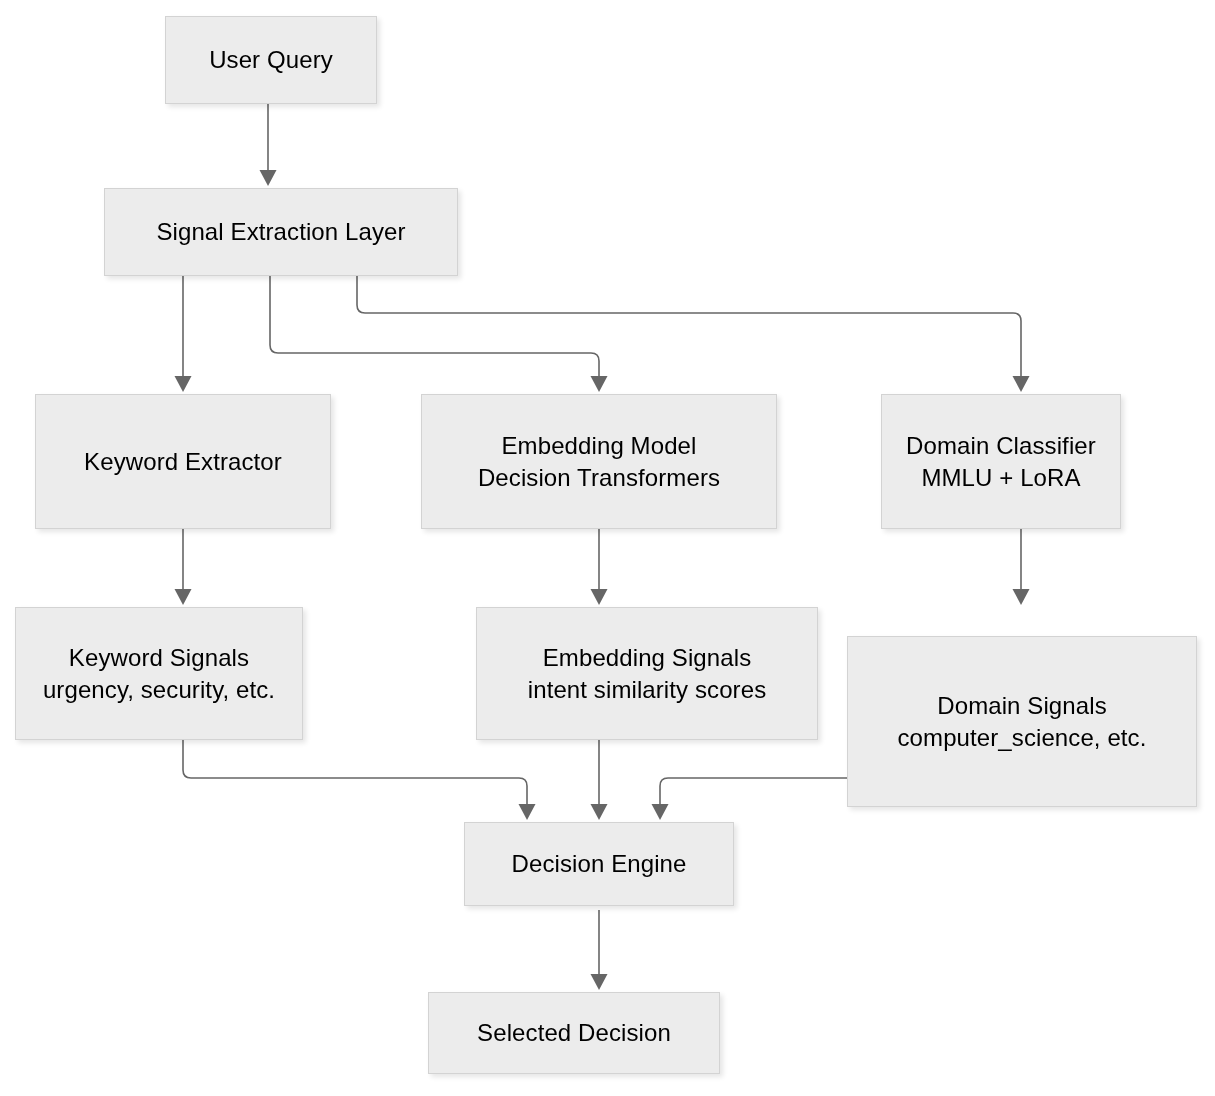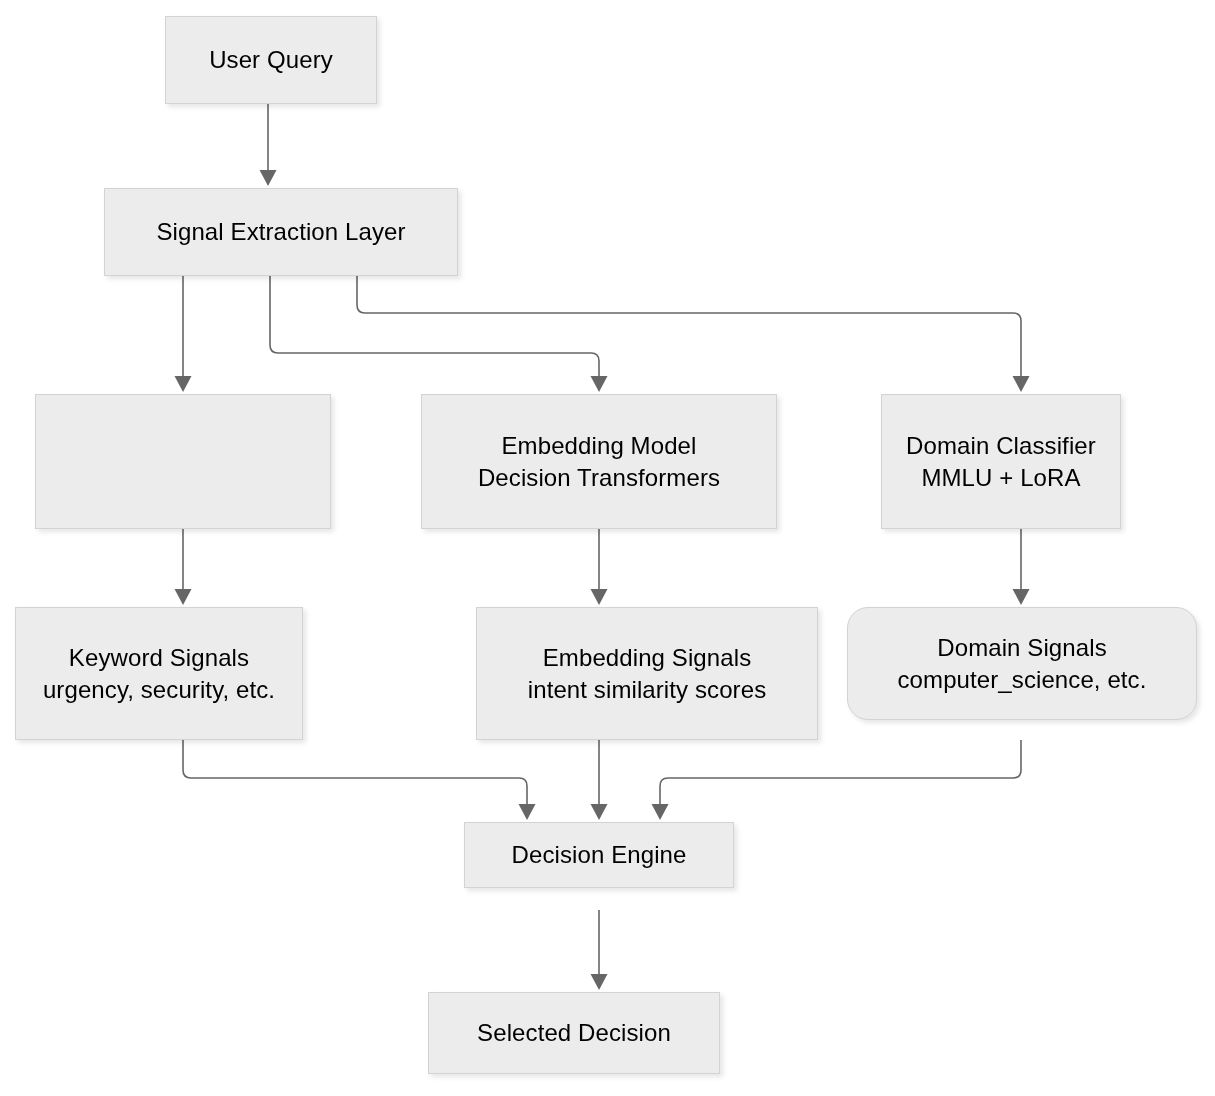--- a/index.html
+++ b/index.html
@@ -106,41 +106,42 @@
       </g>
     </svg>
   <div id="node-layer">
       <div class="node" style="left: 165px; top: 16px; width: 212px; height: 88px;">
         <span class="node-line">User Query</span>
       </div>
       <div class="node" style="left: 104px; top: 188px; width: 354px; height: 88px;">
         <span class="node-line">Signal Extraction Layer</span>
       </div>
       <div class="node" style="left: 35px; top: 394px; width: 296px; height: 135px;">
+        <span class="node-line">Keyword Extractor</span>
       </div>
       <div class="node" style="left: 421px; top: 394px; width: 356px; height: 135px;">
         <span class="node-line">Embedding Model</span>
         <span class="node-line">Decision Transformers</span>
       </div>
       <div class="node" style="left: 881px; top: 394px; width: 240px; height: 135px;">
         <span class="node-line">Domain Classifier</span>
         <span class="node-line">MMLU + LoRA</span>
       </div>
       <div class="node" style="left: 15px; top: 607px; width: 288px; height: 133px;">
         <span class="node-line">Keyword Signals</span>
         <span class="node-line">urgency, security, etc.</span>
       </div>
       <div class="node" style="left: 428px; top: 607px; width: 342px; height: 133px; margin-left: 48px;">
         <span class="node-line">Embedding Signals</span>
         <span class="node-line">intent similarity scores</span>
       </div>
-      <div class="node" style="left: 847px; top: 607px; width: 350px; height: 113px; border-radius: 21px;">
+      <div class="node" style="left: 847px; top: 636px; width: 350px; height: 171px;">
         <span class="node-line">Domain Signals</span>
         <span class="node-line">computer_science, etc.</span>
       </div>
-      <div class="node" style="left: 464px; top: 822px; width: 270px; height: 66px;">
+      <div class="node" style="left: 464px; top: 822px; width: 270px; height: 84px;">
         <span class="node-line">Decision Engine</span>
       </div>
       <div class="node" style="left: 428px; top: 992px; width: 292px; height: 82px;">
         <span class="node-line">Selected Decision</span>
       </div>
     </div>
 </div>
 
 </body></html>

